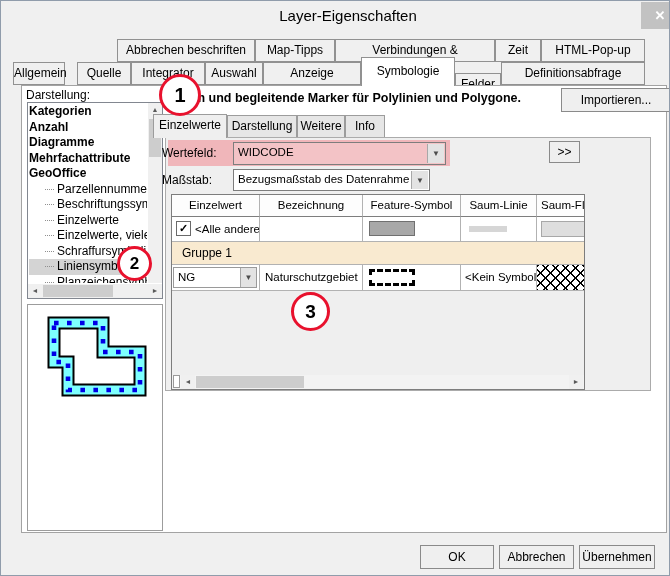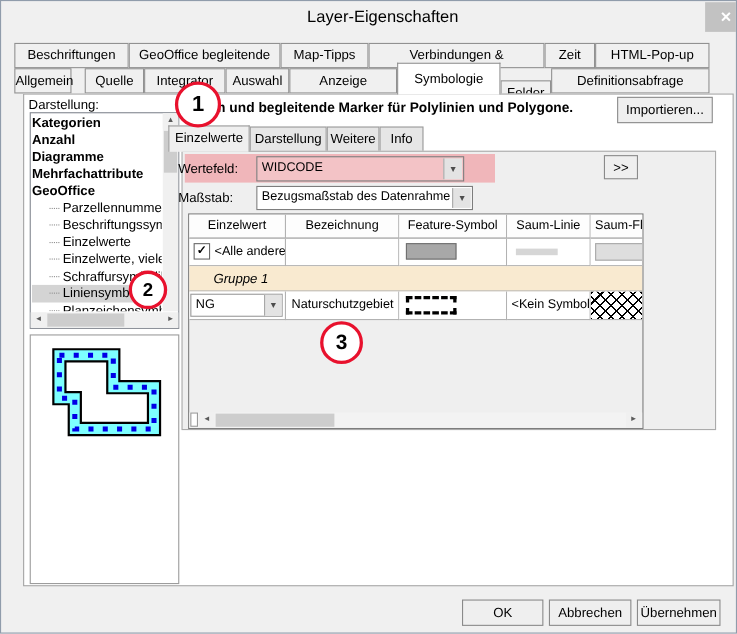--- a/index.html
+++ b/index.html
@@ -56,21 +56,21 @@
                    border-left:1px solid #a8a8a8; color:#4c4c4c; font-size:8px; text-align:center; line-height:19px; }
   .combo.pink { background:#f3c3c6; }
 
   
   .tbl { left:158px; top:193px; width:414px; height:196px; background:#efefef; border:1px solid #7d7d7d; overflow:hidden; z-index:3; }
   .trow { position:absolute; left:0; width:412px; display:flex; }
   .tcell { height:100%; border-right:1px solid #b2b2b2; border-bottom:1px solid #b2b2b2; overflow:hidden;
            white-space:nowrap; font-size:11.5px; position:relative; }
   .thead .tcell { background:#fdfdfd; text-align:center; line-height:21px; border-bottom:1px solid #7d7d7d; }
   .rowval .tcell { background:#fff; }
-  .rowgrp { background:#f9ead0; border-bottom:1px solid #b2b2b2; line-height:22px; padding-left:22px;font-style:italic; }
+  .rowgrp { background:#f9ead0; border-bottom:1px solid #b2b2b2; line-height:22px; padding-left:10px; }
   .c0{width:88px;} .c1{width:103px;} .c2{width:98px;} .c3{width:76px;} .c4{width:47px; border-right:none;}
   .checkbox { position:absolute; left:4px; top:4px; width:15px; height:15px; background:#fff;
               border:1px solid #6a6a6a; text-align:center; line-height:13px; font-size:11px; font-weight:bold; }
   .sw-grayfill { position:absolute; left:6px; top:4px; width:46px; height:15px; background:#a8a8a8; border:1px solid #707070; }
   .sw-grayline { position:absolute; left:8px; top:9px; width:38px; height:6px; background:#d6d6d6; }
   .sw-grayflat { position:absolute; left:4px; top:4px; width:48px; height:16px; background:#dedede; border:1px solid #a8a8a8; }
   .sw-dashed { position:absolute; left:6px; top:4px; width:46px; height:17px; background:#fff; border:3px dashed #000; }
   .sw-hatch { position:absolute; left:0; top:0; right:0; bottom:0; background:
       repeating-linear-gradient(45deg,#000 0 1.4px,transparent 1.4px 7px),
       repeating-linear-gradient(-45deg,#000 0 1.4px,transparent 1.4px 7px),#fff; }
@@ -86,22 +86,21 @@
   .footer-btn { height:24px; line-height:22px; }
 </style>
 </head>
 <body>
 
 <div id="dlg">
 
   <div class="abs title">Layer-Eigenschaften</div>
   <div class="abs closebtn"><span>✕</span></div>
 
-  <div class="tab" style="left:12px;top:38px;width:104px">Beschriftungen</div>
-  <div class="tab" style="left:116px;top:38px;width:138px">GeoOffice begleitende</div>
+  <div class="tab" style="left:116px;top:38px;width:138px">Abbrechen beschriften</div>
   <div class="tab" style="left:254px;top:38px;width:80px">Map-Tipps</div>
   <div class="tab" style="left:334px;top:38px;width:160px">Verbindungen &amp; Beziehungen</div>
   <div class="tab" style="left:494px;top:38px;width:46px">Zeit</div>
   <div class="tab" style="left:540px;top:38px;width:104px">HTML-Pop-up</div>
 
   <div class="tab" style="left:12px;top:61px;width:52px">Allgemein</div>
   <div class="tab" style="left:76px;top:61px;width:54px">Quelle</div>
   <div class="tab" style="left:130px;top:61px;width:74px">Integrator</div>
   <div class="tab" style="left:204px;top:61px;width:58px">Auswahl</div>
   <div class="tab" style="left:262px;top:61px;width:98px">Anzeige</div>
@@ -141,32 +140,32 @@
 
   <div class="abs preview">
     <svg width="130" height="100" viewBox="0 0 130 100" style="position:absolute;left:3px;top:2px">
       <polygon points="23,16 72,16 72,45 109,45 109,83 37,83 37,55 23,55" fill="#ffffff" stroke="#000000" stroke-width="13"></polygon>
       <polygon points="23,16 72,16 72,45 109,45 109,83 37,83 37,55 23,55" fill="none" stroke="#7dffff" stroke-width="9"></polygon>
       <polygon points="23,16 72,16 72,45 109,45 109,83 37,83 37,55 23,55" fill="none" stroke="#0000e6" stroke-width="4.6" stroke-dasharray="4.6,8.4"></polygon>
     </svg>
   </div>
 
   <div class="abs heading">Saum und begleitende Marker für Polylinien und Polygone.</div>
-  <div class="btn" style="left:560px;top:87px;width:87px;height:24px;line-height:22px">Importieren...</div>
+  <div class="btn" style="left:560px;top:87px;width:110px;height:24px;line-height:22px">Importieren...</div>
 
   <div class="itab active" style="left:152px;top:113px;width:74px">Einzelwerte</div>
   <div class="itab" style="left:226px;top:114px;width:70px">Darstellung</div>
   <div class="itab" style="left:296px;top:114px;width:48px">Weitere</div>
   <div class="itab" style="left:344px;top:114px;width:40px">Info</div>
 
   <div class="abs panel"></div>
 
   <div class="abs pinkstrip"></div>
   <div class="flabel" style="left:161px;top:145px">Wertefeld:</div>
-  <div class="combo pink" style="left:232px;top:141px;width:189px;height:23px">
+  <div class="combo pink" style="left:232px;top:141px;width:213px;height:23px">
     <span class="cval">WIDCODE</span>
     <span class="carrow">▼</span>
   </div>
   <div class="btn" style="left:548px;top:140px;width:31px;height:22px;line-height:20px">&gt;&gt;</div>
 
   <div class="flabel" style="left:161px;top:172px">Maßstab:</div>
   <div class="combo" style="left:232px;top:168px;width:197px;height:22px">
     <span class="cval">Bezugsmaßstab des Datenrahmens</span>
     <span class="carrow">▼</span>
   </div>

